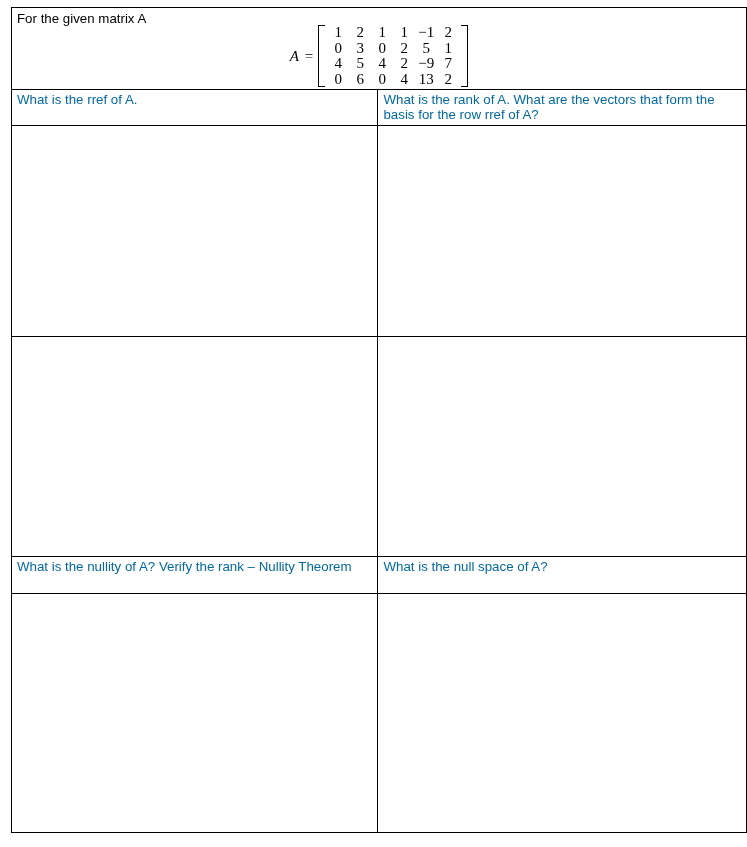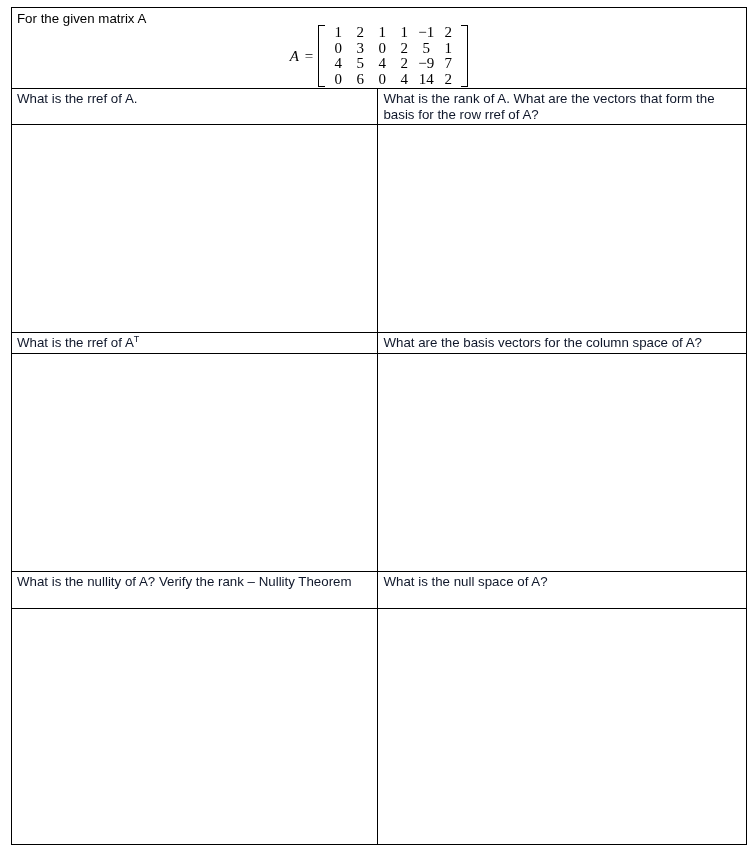--- a/index.html
+++ b/index.html
@@ -32,21 +32,21 @@
     border: 1px solid #000000;
     vertical-align: top;
     padding: 0;
     background: #ffffff;
   }
 
   .qtext {
     font-size: 13.3px;
     line-height: 15.5px;
     padding: 2px 4px 2px 5px;
-    color: #0f172a;
+    color: #0369a1;
   }
 
   .qtext.justify {
     text-align: justify;
     text-align-last: left;
   }
 
   
   .prompt-cell { height: 80px; position: relative; }
   .prompt-text {
@@ -170,21 +170,21 @@
                 <td>4</td>
                 <td>2</td>
                 <td>−9</td>
                 <td>7</td>
               </tr>
               <tr>
                 <td>0</td>
                 <td>6</td>
                 <td>0</td>
                 <td>4</td>
-                <td>14</td>
+                <td>13</td>
                 <td>2</td>
               </tr>
             </tbody>
                 </table>
           </span>
         </div>
       </div>
     </td>
   </tr>
 
@@ -199,28 +199,20 @@
 
   <tr class="ans-row-a">
     <td>
       <div class="qtext"></div>
     </td>
     <td>
       <div class="qtext"></div>
     </td>
   </tr>
 
-  <tr class="hdr-row-b">
-    <td>
-      <div class="qtext"><span>What is the rref of A</span><sup>T</sup></div>
-    </td>
-    <td>
-      <div class="qtext">What are the basis vectors for the column space of A?</div>
-    </td>
-  </tr>
 
   <tr class="ans-row-b">
     <td>
       <div class="qtext"></div>
     </td>
     <td>
       <div class="qtext"></div>
     </td>
   </tr>
 

